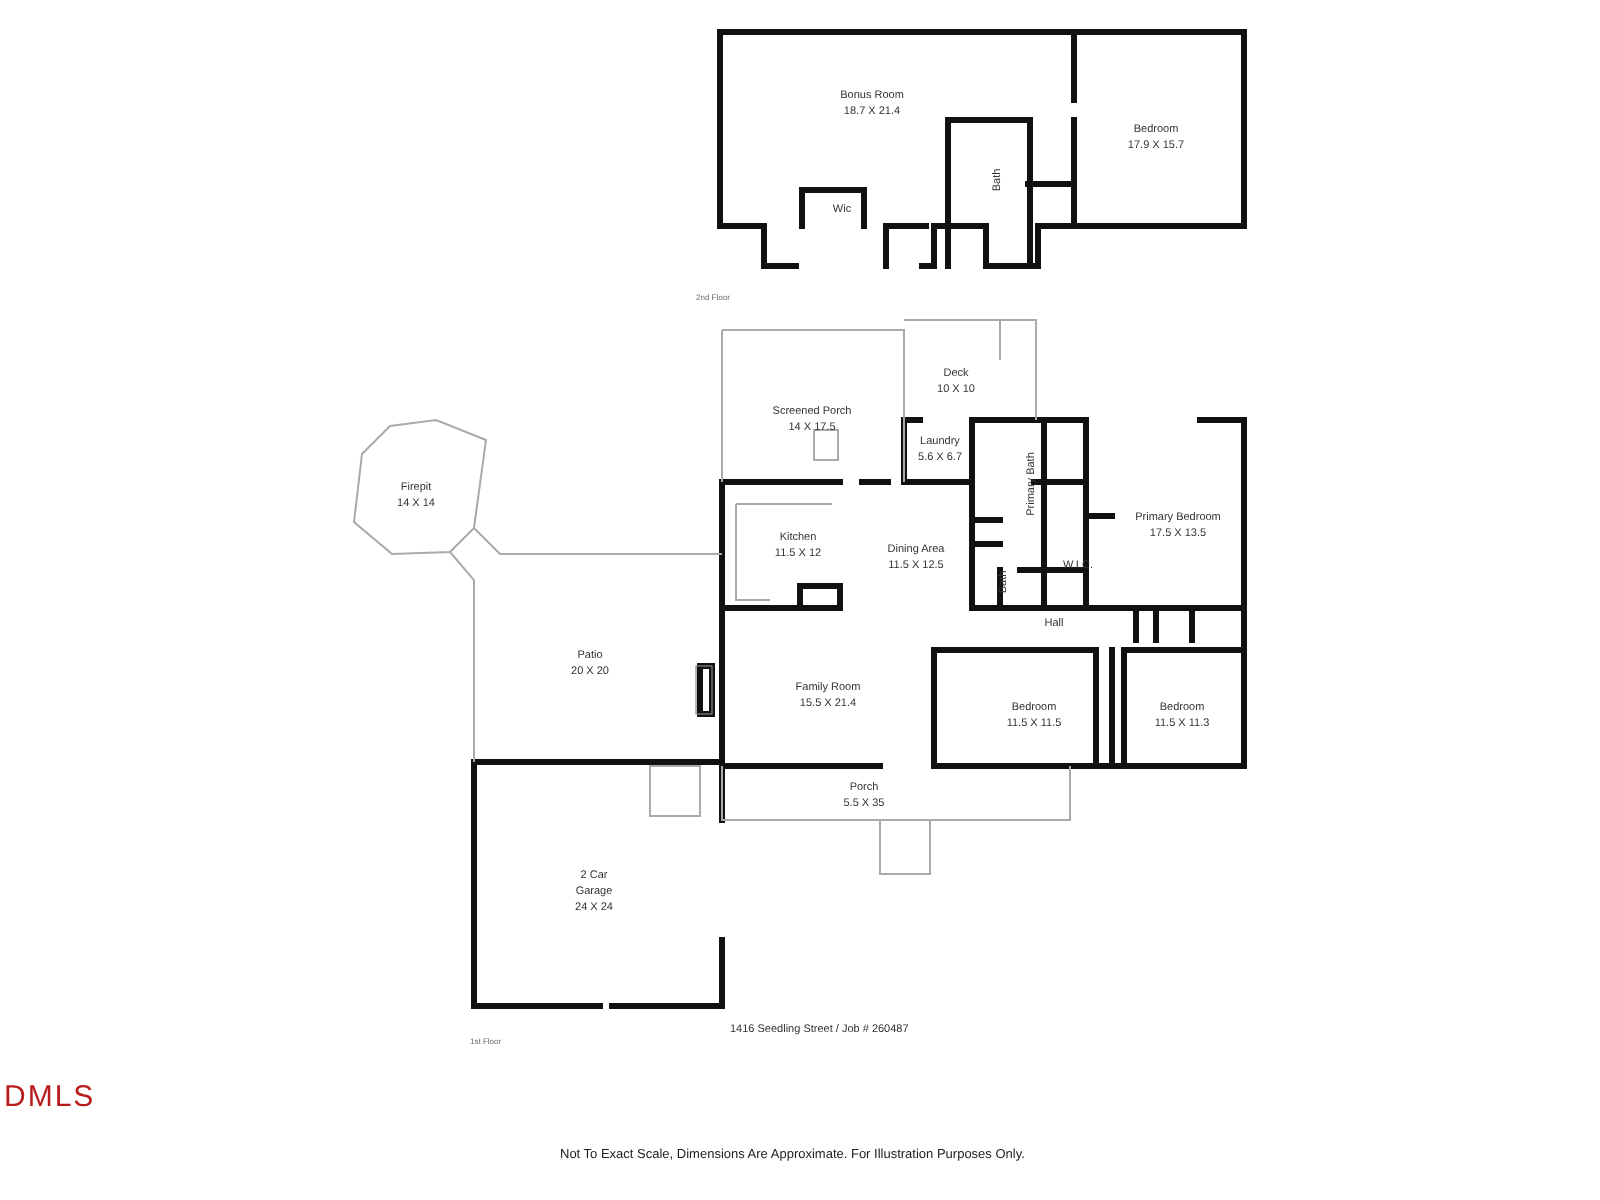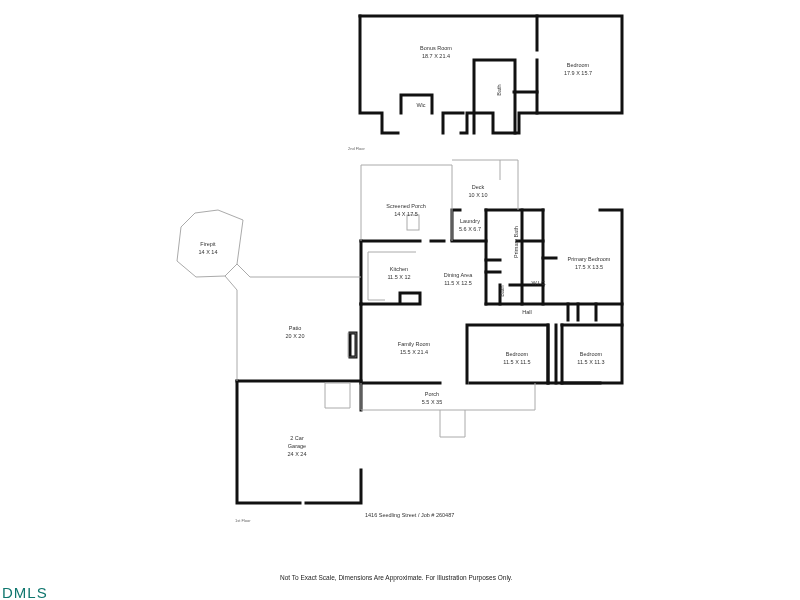--- a/index.html
+++ b/index.html
@@ -2,21 +2,21 @@
 <html><head>
 <meta charset="utf-8">
 <style>
   html, body { margin: 0; padding: 0; }
   body { width: 800px; height: 600px; background: #ffffff; position: relative; overflow: hidden; font-family: "Liberation Sans", sans-serif; }
   .plan { position: absolute; left: 0; top: 0; width: 800px; height: 600px; }
   .label { position: absolute; font-size: 5.5px; color: #333; text-align: center; line-height: 8px; transform: translateX(-50%); white-space: nowrap; }
   .floor-label { position: absolute; font-size: 4px; color: #666; }
   .address { position: absolute; left: 365px; top: 512px; font-size: 5.5px; color: #333; }
   .disclaimer { position: absolute; left: 280px; top: 574px; font-size: 6.5px; color: #222; }
-  .logo { position: absolute; left: 2px; top: 584px; font-size: 15px; color: #0f766e; letter-spacing: 1px; font-weight: 300; }
+  .logo { position: absolute; left: 2px; top: 540px; font-size: 15px; color: #b91c1c; letter-spacing: 1px; font-weight: 300; }
 </style>
 </head>
 <body>
 
 <svg class="plan" viewBox="0 0 800 600" xmlns="http://www.w3.org/2000/svg">
   <g fill="none" stroke="#111" stroke-width="3" stroke-linecap="square">
 
     <g>
       <path d="M360 16 L622 16 L622 113 L519 113 L519 133 L493 133 L493 113 L467 113 L467 133 L461 133"></path>
       <path d="M360 16 L360 113 L382 113 L382 133 L398 133"></path>

